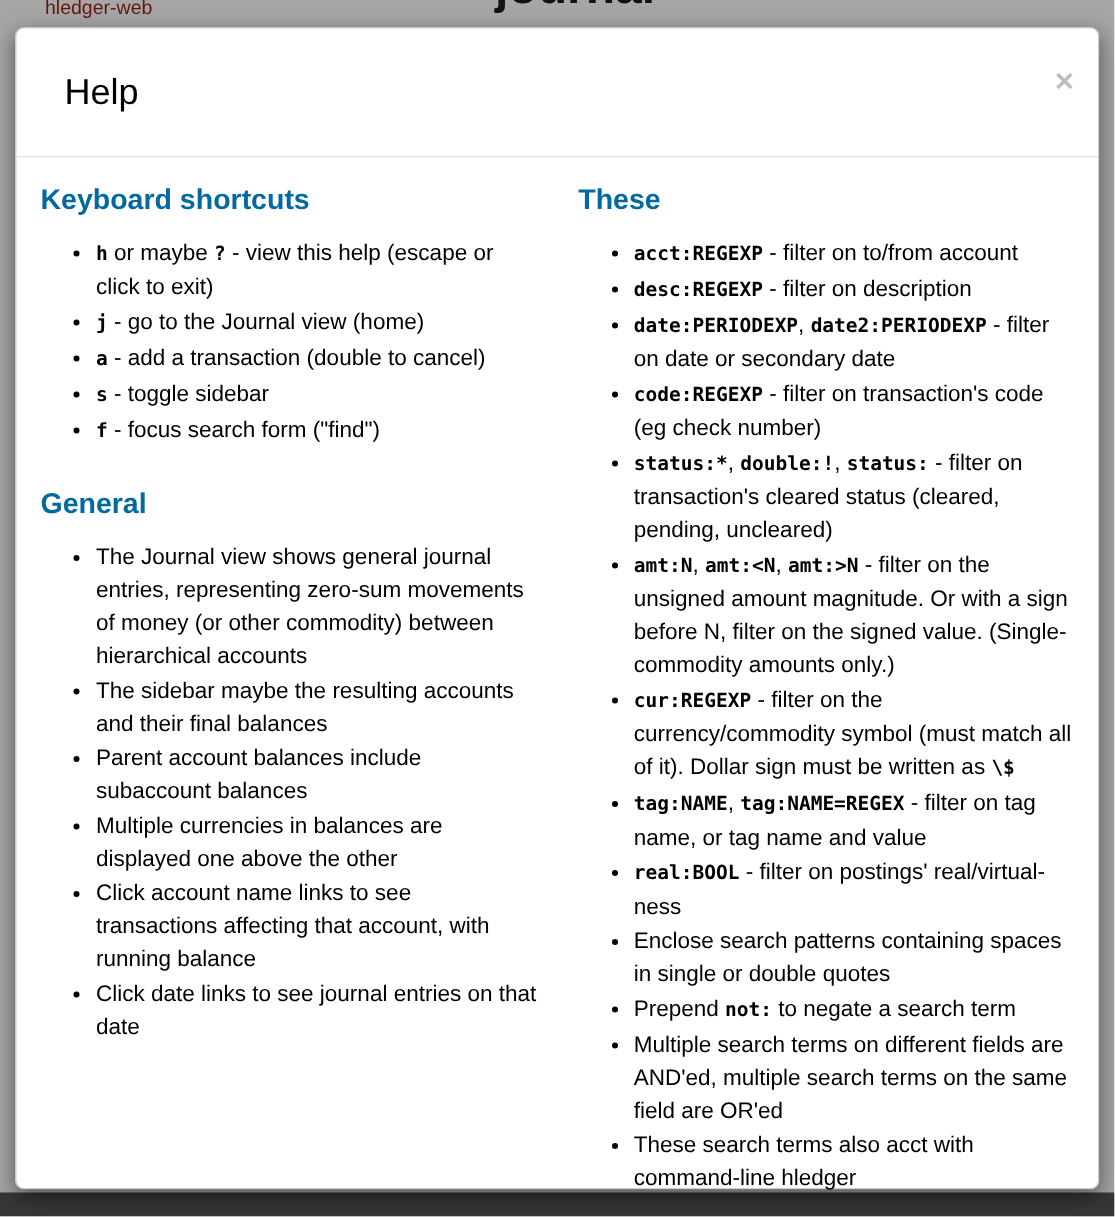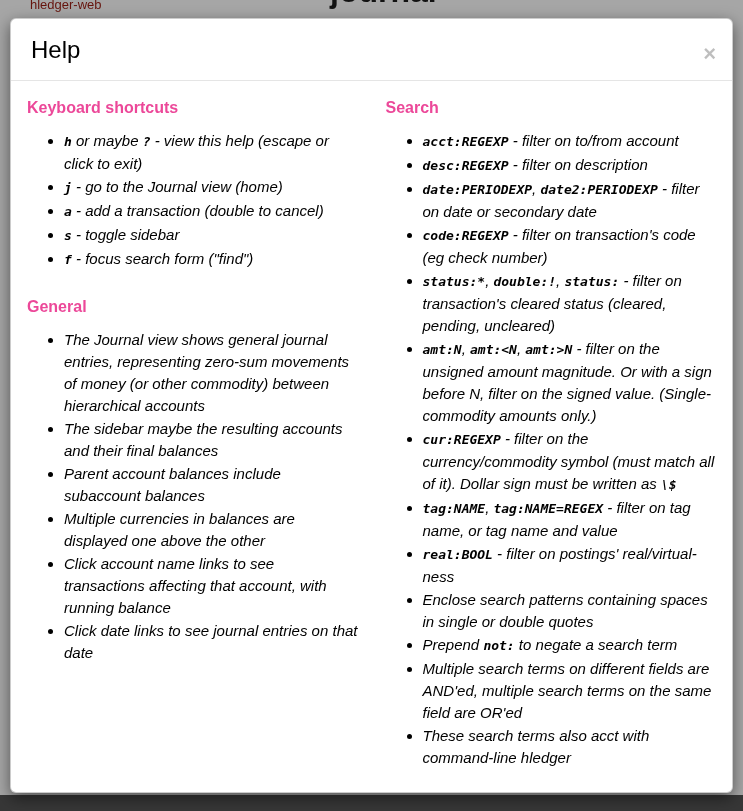--- a/index.html
+++ b/index.html
@@ -36,40 +36,39 @@
     border: 1px solid rgba(0,0,0,0.2);
     border-radius: 6px;
     box-shadow: 0 5px 15px rgba(0,0,0,0.5);
     z-index: 10;
     box-sizing: content-box;
   }
   .modal-header {
     padding: 13px 16px 12px;
     border-bottom: 1px solid #e5e5e5;
   }
-  .modal-title { margin: 4px; font-size: 24px; font-weight: 500; color: #000; }
+  .modal-title { margin: 16px; font-size: 24px; font-weight: 500; color: #000; }
   .close-btn {
     position: absolute; top: 24px; right: 16px;
     background: none; border: 0; padding: 0;
     font-size: 22px; font-weight: bold; line-height: 1;
     color: #000; opacity: 0.25; cursor: pointer;
     font-family: "Liberation Sans", sans-serif;
   }
   .modal-body { display: flex; padding: 14px 2px 10px; }
   .help-col { width: 50%; padding: 0 14px; box-sizing: border-box; }
 
   .section-heading {
-    font-size: 16px; font-weight: bold; color: #ec4899;
+    font-size: 19px; font-weight: bold; color: #0369a1;
     margin: 4px 0 13px;
   }
   ul.help-list { margin: 0 0 6px; padding: 0 0 0 37px; list-style: disc; }
   ul.help-list li {
     font-size: 15px; line-height: 22px; color: #000;
     margin: 0 0 1px;
-    font-style: italic;
   }
   ul.help-list + .section-heading { margin-top: 27px; }
   code {
     font-family: "DejaVu Sans Mono", monospace;
     font-weight: bold; font-size: 13px; color: #000;
   }
 </style>
 </head>
 <body>
 
@@ -100,21 +99,21 @@
         <ul class="help-list">
           <li><span>The Journal view shows general journal entries, representing zero-sum movements of money (or other commodity) between hierarchical accounts</span></li>
           <li><span>The sidebar maybe the resulting accounts and their final balances</span></li>
           <li><span>Parent account balances include subaccount balances</span></li>
           <li><span>Multiple currencies in balances are displayed one above the other</span></li>
           <li><span>Click account name links to see transactions affecting that account, with running balance</span></li>
           <li><span>Click date links to see journal entries on that date</span></li>
         </ul>
       </div>
     <div class="help-col">
-        <div class="section-heading">Search</div>
+        <div class="section-heading">These</div>
         <ul class="help-list">
           <li><code>acct:REGEXP</code><span> - filter on to/from account</span></li>
           <li><code>desc:REGEXP</code><span> - filter on description</span></li>
           <li><code>date:PERIODEXP</code><span>, </span><code>date2:PERIODEXP</code><span> - filter on date or secondary date</span></li>
           <li><code>code:REGEXP</code><span> - filter on transaction's code (eg check number)</span></li>
           <li><code>status:*</code><span>, </span><code>double:!</code><span>, </span><code>status:</code><span> - filter on transaction's cleared status (cleared, pending, uncleared)</span></li>
           <li><code>amt:N</code><span>, </span><code>amt:&lt;N</code><span>, </span><code>amt:&gt;N</code><span> - filter on the unsigned amount magnitude. Or with a sign before N, filter on the signed value. (Single-commodity amounts only.)</span></li>
           <li><code>cur:REGEXP</code><span> - filter on the currency/commodity symbol (must match all of it). Dollar sign must be written as </span><code>\$</code></li>
           <li><code>tag:NAME</code><span>, </span><code>tag:NAME=REGEX</code><span> - filter on tag name, or tag name and value</span></li>
           <li><code>real:BOOL</code><span> - filter on postings' real/virtual-ness</span></li>

